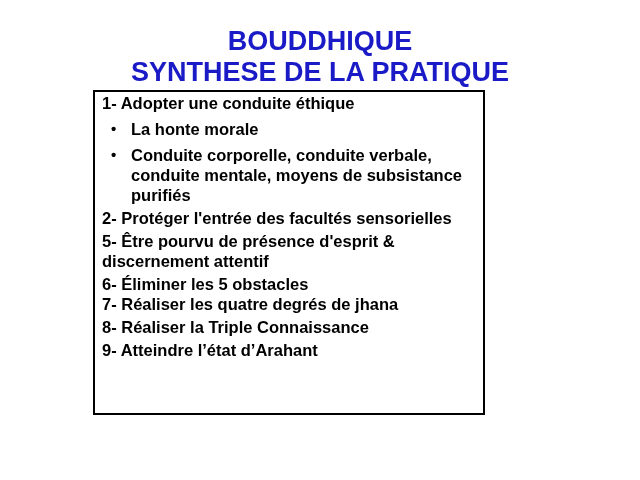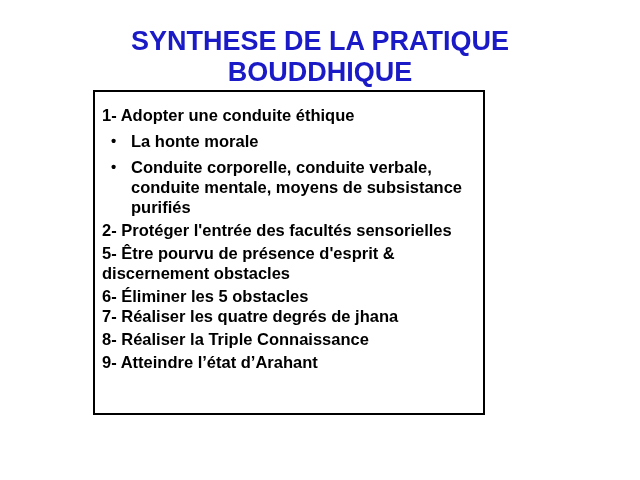--- a/index.html
+++ b/index.html
@@ -72,21 +72,21 @@
   }
 
   
   .item-num {
     margin-top: 4px;
   }
   .item-num.tight {
     margin-top: 1px;
   }
   .item-num.first {
-    margin-top: 12px;
+    margin-top: 0;
   }
 
   
   .cont {
     margin-top: 1px;
   }
 
   
   .bullet-row {
     margin-top: 6px;
@@ -108,22 +108,22 @@
   .bullet-row.multi .btext {
     white-space: normal;
   }
 </style>
 </head>
 <body>
 
 <div id="slide">
 
   <div id="title-block">
+    <span class="tline">BOUDDHIQUE</span>
     <span class="tline">SYNTHESE DE LA PRATIQUE</span>
-    <span class="tline">BOUDDHIQUE</span>
   </div>
 
   <div id="content-box">
     <div id="content-list">
 
       <div class="line item-num first">1- Adopter une conduite éthique</div>
 
       <div class="line bullet-row">
         <span class="bullet-dot">•</span>
         <span class="btext">La honte morale</span>
@@ -132,21 +132,21 @@
       <div class="line bullet-row multi">
         <span class="bullet-dot">•</span>
         <span class="btext">Conduite corporelle, conduite verbale, conduite mentale, moyens de subsistance purifiés</span>
       </div>
 
       <div class="line item-num">2- Protéger l'entrée des facultés sensorielles</div>
 
 
 
       <div class="line item-num">5- Être pourvu de présence d'esprit &amp;</div>
-      <div class="line cont">discernement obstacles</div>
+      <div class="line cont">discernement attentif</div>
 
       <div class="line item-num">6- Éliminer les 5 obstacles</div>
 
       <div class="line item-num tight">7- Réaliser les quatre degrés de jhana</div>
 
       <div class="line item-num">8- Réaliser la Triple Connaissance</div>
 
       <div class="line item-num">9- Atteindre l’état d’Arahant</div>
 
     </div>

